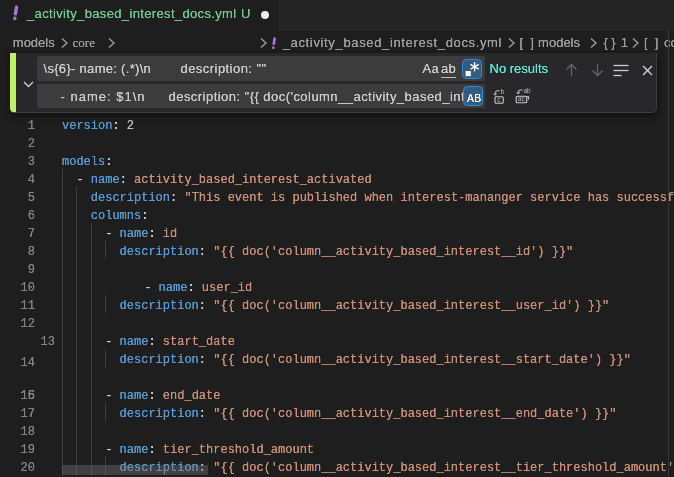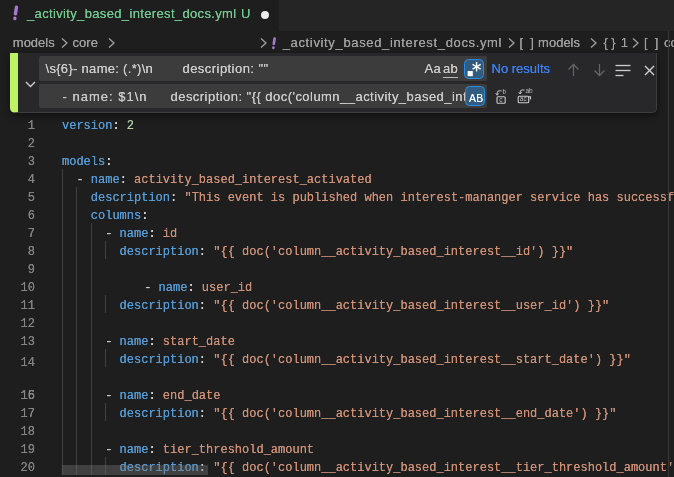--- a/index.html
+++ b/index.html
@@ -10,21 +10,21 @@
 #tabstrip { left:0; top:0; width:674px; height:31px; background:#252526; }
 #tab { left:0; top:0; width:279px; height:31px; background:#1e1e1e; }
 #tablabel { left:27px; top:6.5px; font-size:13px; line-height:14px; color:#73c991; letter-spacing:0.35px; white-space:pre; }
 #tabU { left:241px; top:6.5px; font-size:13px; line-height:14px; color:#73c991; }
 #tabdot { left:261px; top:10.5px; width:8px; height:8px; border-radius:50%; background:#ededed; }
 
 #crumbs { left:0; top:31px; width:674px; height:22px; background:#1e1e1e; }
 .bc { position:absolute; top:1px; height:22px; line-height:22px; font-size:13px; color:#a0a0a0; white-space:pre; }
 .bcsep { position:absolute; top:6.5px; }
 
-#widget { left:10px; top:53px; width:647px; height:60px; background:#28282a; border:1px solid #3d3d3e; border-top:none; border-left:8px solid #bef264; border-radius:0 0 5px 5px; box-shadow:0 3px 7px rgba(0,0,0,0.45); z-index:10; }
+#widget { left:10px; top:53px; width:647px; height:60px; background:#28282a; border:1px solid #3d3d3e; border-top:none; border-left:6px solid #bef264; border-radius:0 0 5px 5px; box-shadow:0 3px 7px rgba(0,0,0,0.45); z-index:10; }
 .winput { position:absolute; background:#3c3c3c; border-radius:2px; }
 #findbox { left:21px; top:3px; width:447.5px; height:24.5px; }
 #repbox { left:21px; top:31px; width:447.5px; height:23.5px; }
 .itxt { position:absolute; font-size:13px; color:#cccccc; white-space:pre; line-height:16px; }
 .btnbox { position:absolute; border:1.5px solid #2e8ce0; background:#315b7f; border-radius:4.5px; }
 .icn { position:absolute; }
 
 .ln { position:absolute; left:0; margin-top:2px; width:35px; text-align:right; font-family:"Liberation Mono", monospace; font-size:12px; line-height:18px; color:#858585; }
 .cl { position:absolute; left:62px; margin-top:2px; font-family:"Liberation Mono", monospace; font-size:12px; line-height:18px; white-space:pre; color:#d4d4d4; }
 .k { color:#569cd6; } .s { color:#ce9178; } .num { color:#b5cea8; }
@@ -42,21 +42,21 @@
   </svg>
 <div class="abs" id="tablabel">_activity_based_interest_docs.yml</div>
 <div class="abs" id="tabU">U</div>
 <div class="abs" id="tabdot"></div>
 
 <div class="abs" id="crumbs">
   <span class="bc" style="left:12.8px;">models</span>
   <svg class="bcsep" style="left:60px;" width="9" height="10" viewBox="0 0 9 10">
       <path d="M2 0.5 L7 5 L2 9.5" stroke="#a0a0a0" stroke-width="1.3" fill="none"></path>
     </svg>
-  <span class="bc" style="left:72.6px;">core</span>
+  <span class="bc" style="left:72.6px;font-family:Liberation Serif, serif;">core</span>
   <svg class="bcsep" style="left:106.5px;" width="9" height="10" viewBox="0 0 9 10">
       <path d="M2 0.5 L7 5 L2 9.5" stroke="#a0a0a0" stroke-width="1.3" fill="none"></path>
     </svg>
   <svg class="bcsep" style="left:259px;" width="9" height="10" viewBox="0 0 9 10">
       <path d="M2 0.5 L7 5 L2 9.5" stroke="#a0a0a0" stroke-width="1.3" fill="none"></path>
     </svg>
   <svg class="bcsep" style="left:269.5px; top:6px;" width="9" height="14" viewBox="0 0 9 14">
       <g stroke="#a678ce" stroke-linecap="round">
         <line x1="4.6" y1="1.6" x2="3.8" y2="6.9" stroke-width="2.7"></line>
         <line x1="3.4" y1="10.6" x2="3.37" y2="10.8" stroke-width="2.7"></line>
@@ -94,21 +94,21 @@
 <div class="ln" style="top:151px;">3</div>
 <div class="ln" style="top:169px;">4</div>
 <div class="ln" style="top:187px;">5</div>
 <div class="ln" style="top:205px;">6</div>
 <div class="ln" style="top:223px;">7</div>
 <div class="ln" style="top:241px;">8</div>
 <div class="ln" style="top:259px;">9</div>
 <div class="ln" style="top:277px;">10</div>
 <div class="ln" style="top:295px;">11</div>
 <div class="ln" style="top:313px;">12</div>
-<div class="ln" style="top:331px;">13</div>
+<div class="ln" style="top:331px;margin-left:20px;">13</div>
 <div class="ln" style="top:352px;">14</div>
 <div class="ln" style="top:367px;margin-top:20px;">15</div>
 <div class="ln" style="top:385px;">16</div>
 <div class="ln" style="top:403px;">17</div>
 <div class="ln" style="top:421px;">18</div>
 <div class="ln" style="top:439px;">19</div>
 <div class="ln" style="top:457px;">20</div>
 
 <div class="cl" style="top:115px;"><span class="k">version</span>: <span class="num">2</span></div>
 <div class="cl" style="top:151px;"><span class="k">models</span>:</div>
@@ -141,21 +141,21 @@
   <span class="itxt" style="left:425px; top:8px; letter-spacing:0.3px; border-bottom:1px solid #bbb;">ab</span>
   <div class="btnbox" style="left:445.7px; top:5.5px; width:20.3px; height:20px;"></div>
   <svg class="icn" style="left:445.7px; top:5.5px;" width="20" height="20" viewBox="0 0 20 20">
     <g stroke="#ffffff" stroke-width="1.4">
         <line x1="12.6" y1="3.0" x2="12.6" y2="12.4"></line>
         <line x1="8.55" y1="5.35" x2="16.65" y2="10.05"></line>
         <line x1="16.65" y1="5.35" x2="8.55" y2="10.05"></line>
       </g>
     <rect x="3.6" y="12" width="5.2" height="5.2" fill="#ffffff"></rect>
   </svg>
-  <span class="itxt" style="left:473.5px; top:7.5px; color:#3b82f6;">No results</span>
+  <span class="itxt" style="left:473.5px; top:7.5px; color:#5eead4;">No results</span>
   <svg class="icn" style="left:549px; top:10px;" width="13" height="14" viewBox="0 0 13 14">
       <g stroke="#656565" stroke-width="1.25" fill="none">
         <line x1="6.5" y1="1.5" x2="6.5" y2="13"></line>
         <path d="M1.5 6.5 L6.5 1.5 L11.5 6.5"></path>
       </g>
     </svg>
   <svg class="icn" style="left:574.5px; top:10px;" width="13" height="14" viewBox="0 0 13 14">
       <g stroke="#656565" stroke-width="1.25" fill="none">
         <line x1="6.5" y1="1" x2="6.5" y2="12.5"></line>
         <path d="M1.5 7.5 L6.5 12.5 L11.5 7.5"></path>

